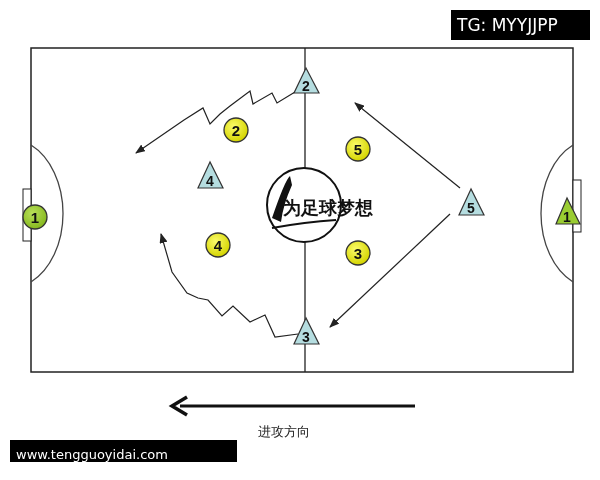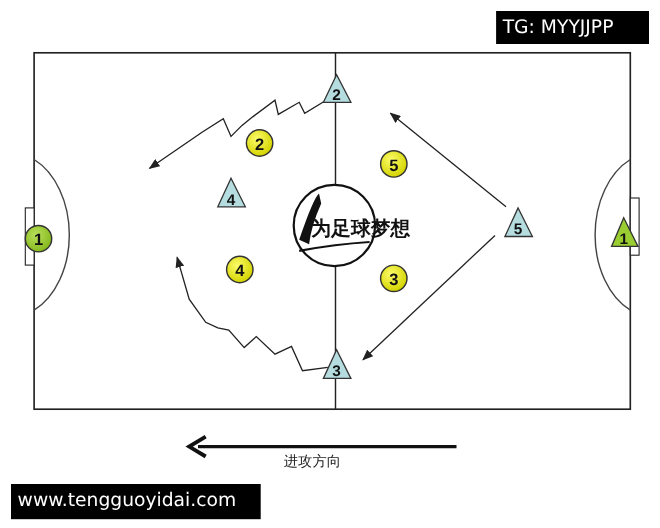--- a/index.html
+++ b/index.html
@@ -1,21 +1,21 @@
 <!DOCTYPE html>
 <html><head>
 <meta charset="utf-8">
 <style>
   html, body { margin: 0; padding: 0; }
   body { width: 600px; height: 480px; background: #ffffff; position: relative; overflow: hidden; font-family: "Liberation Sans", sans-serif; }
   #diagram { position: absolute; left: 0; top: 0; }
   .watermark { position: absolute; background: #000000; color: #ffffff; font-family: "DejaVu Sans", sans-serif; }
   .wm-top { left: 451px; top: 10px; width: 139px; height: 30px; font-size: 17px; line-height: 30px; padding-left: 6px; box-sizing: border-box; }
-  .wm-bottom { left: 10px; top: 440px; width: 227px; height: 32px; font-size: 17px; line-height: 30px; padding-left: 6px; box-sizing: border-box; }
-  .caption { position: absolute; left: 258px; top: 411px; font-size: 13px; color: #222; font-family: "DejaVu Sans", sans-serif; }
+  .wm-bottom { left: 10px; top: 440px; width: 227px; height: 22px; font-size: 13px; line-height: 30px; padding-left: 6px; box-sizing: border-box; }
+  .caption { position: absolute; left: 258px; top: 423px; font-size: 13px; color: #222; font-family: "DejaVu Sans", sans-serif; }
   svg text { font-family: "Liberation Sans", sans-serif; font-weight: bold; }
 </style>
 </head>
 <body>
 
 <svg id="diagram" width="600" height="480" viewBox="0 0 600 480">
   <defs>
     <marker id="arrowhead" markerWidth="10" markerHeight="8" refX="9" refY="4" orient="auto" markerUnits="userSpaceOnUse">
       <path d="M0,0 L10,4 L0,8 Z" fill="#222"></path>
     </marker>

